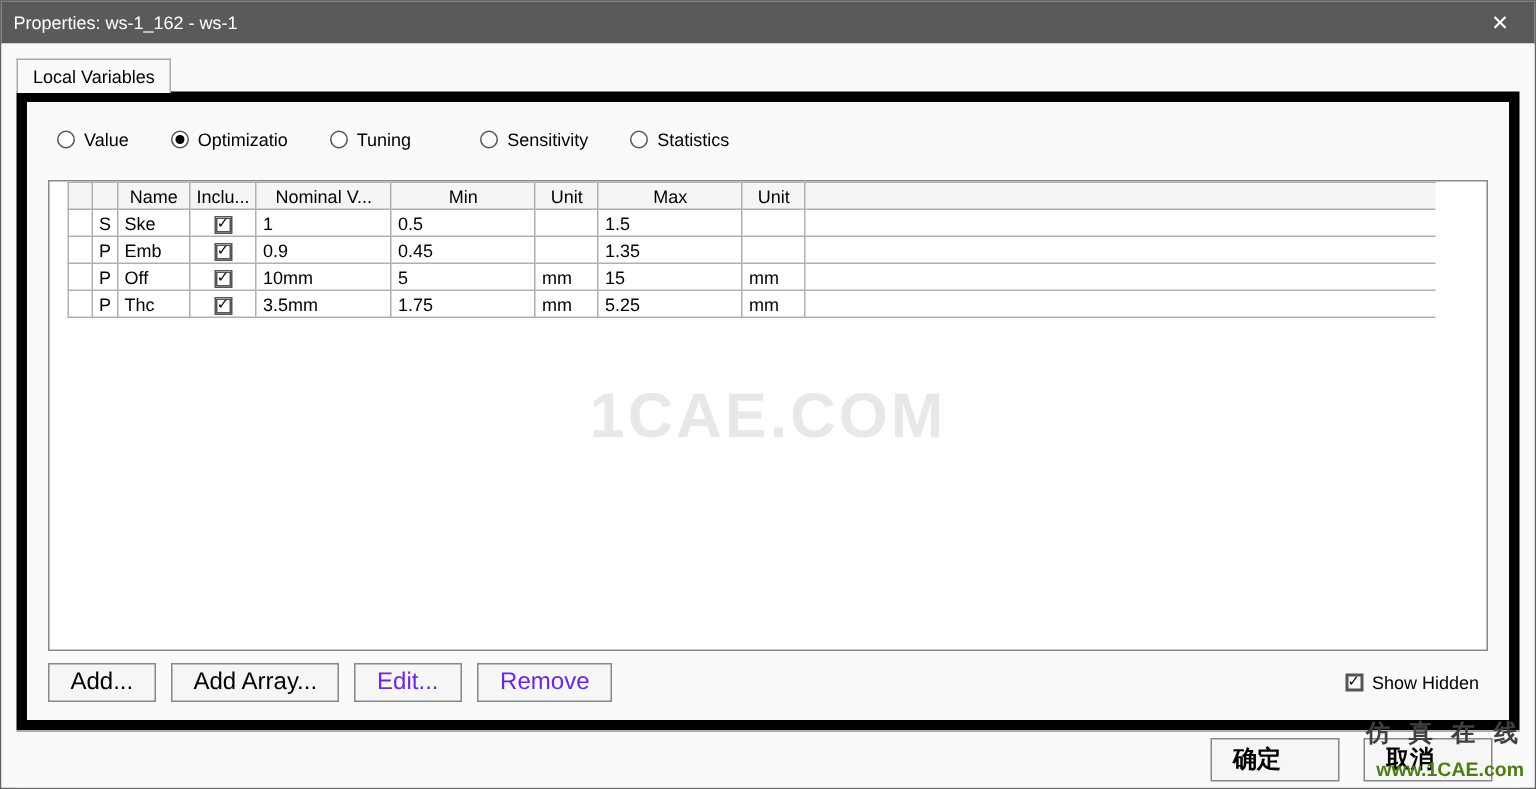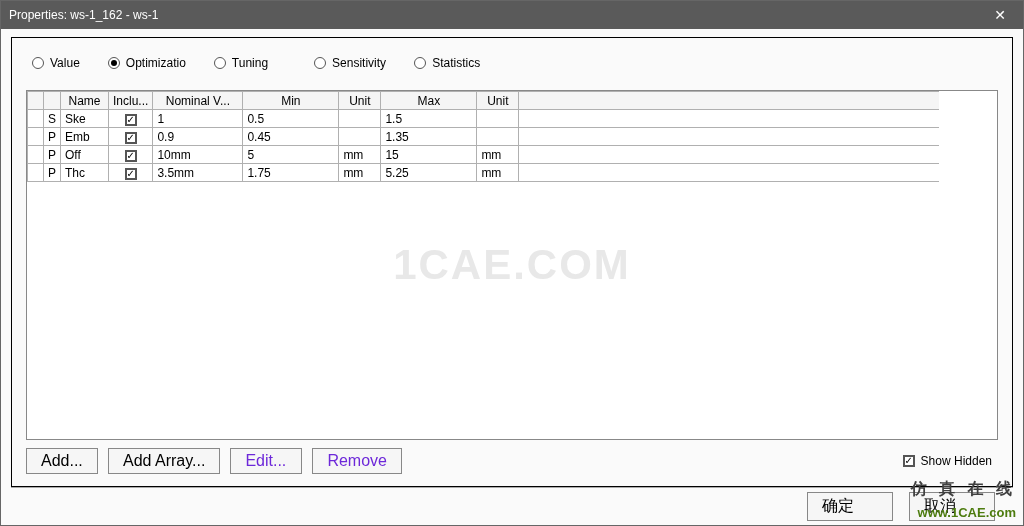--- a/index.html
+++ b/index.html
@@ -55,21 +55,21 @@
 .tab {
   border: 1px solid #aaa;
   border-bottom: none;
   padding: 4px 10px;
   background: #fafafa;
   font-size: 12px;
   position: relative;
   top: 1px;
 }
 .tab-panel {
-  border: 1px solid #000000;
+  border: 7px solid #000000;
   flex: 1;
   padding: 14px 14px 12px 14px;
   display: flex;
   flex-direction: column;
   background: #fafafa;
 }
 .radio-row {
   display: flex;
   gap: 28px;
   align-items: center;
@@ -100,20 +100,21 @@
   height: 6px;
   background: #000;
   border-radius: 50%;
 }
 .grid-wrap {
   border: 1px solid #888;
   background: #fff;
   flex: 1;
   overflow: hidden;
   position: relative;
+  padding-left: 12px;
 }
 table.grid {
   border-collapse: collapse;
   font-size: 12px;
 }
 table.grid th, table.grid td {
   border: 1px solid #b0b0b0;
   padding: 1px 4px;
   text-align: left;
   height: 18px;
@@ -186,20 +187,21 @@
 }
 .footer {
   height: 38px;
   border-top: 1px solid #aaa;
   display: flex;
   align-items: center;
   justify-content: flex-end;
   padding: 0 18px;
   gap: 16px;
   background:#fafafa;
+  font-weight:bold;
 }
 .footer .btn { min-width: 86px; margin: 0; }
 .brandmark {
   position: absolute;
   right: 8px;
   bottom: 26px;
   font-size: 16px;
   font-weight: bold;
   color: #404040;
   letter-spacing: 4px;
@@ -218,20 +220,23 @@
 </head>
 <body>
 
 <div class="window">
   <div class="titlebar">
     <span class="titlebar-text">Properties: ws-1_162 - ws-1</span>
     <div class="titlebar-close">✕</div>
   </div>
 
   <div class="client">
+    <div class="tab-strip">
+      <div class="tab">Local Variables</div>
+    </div>
 
     <div class="tab-panel">
       <div class="radio-row">
         <div class="radio-item">
           <span class="radio-circle"></span>
           <span>Value</span>
         </div>
         <div class="radio-item">
           <span class="radio-circle sel"></span>
           <span>Optimizatio</span>

